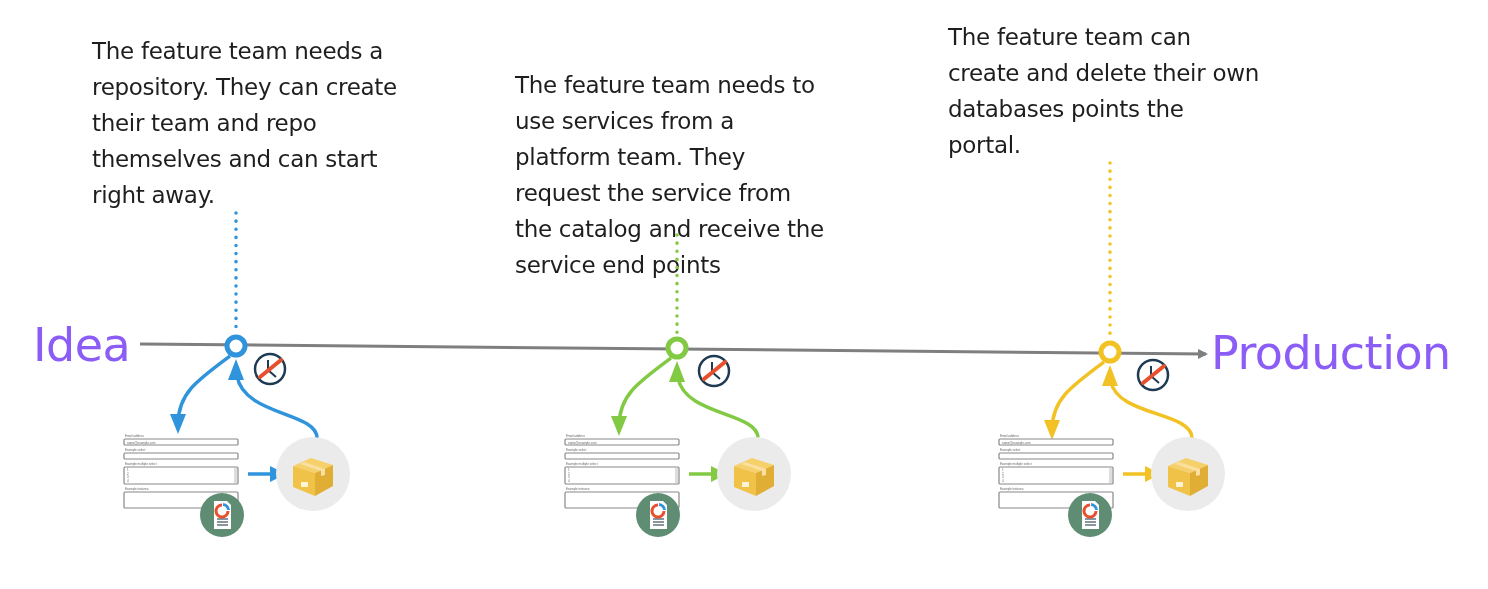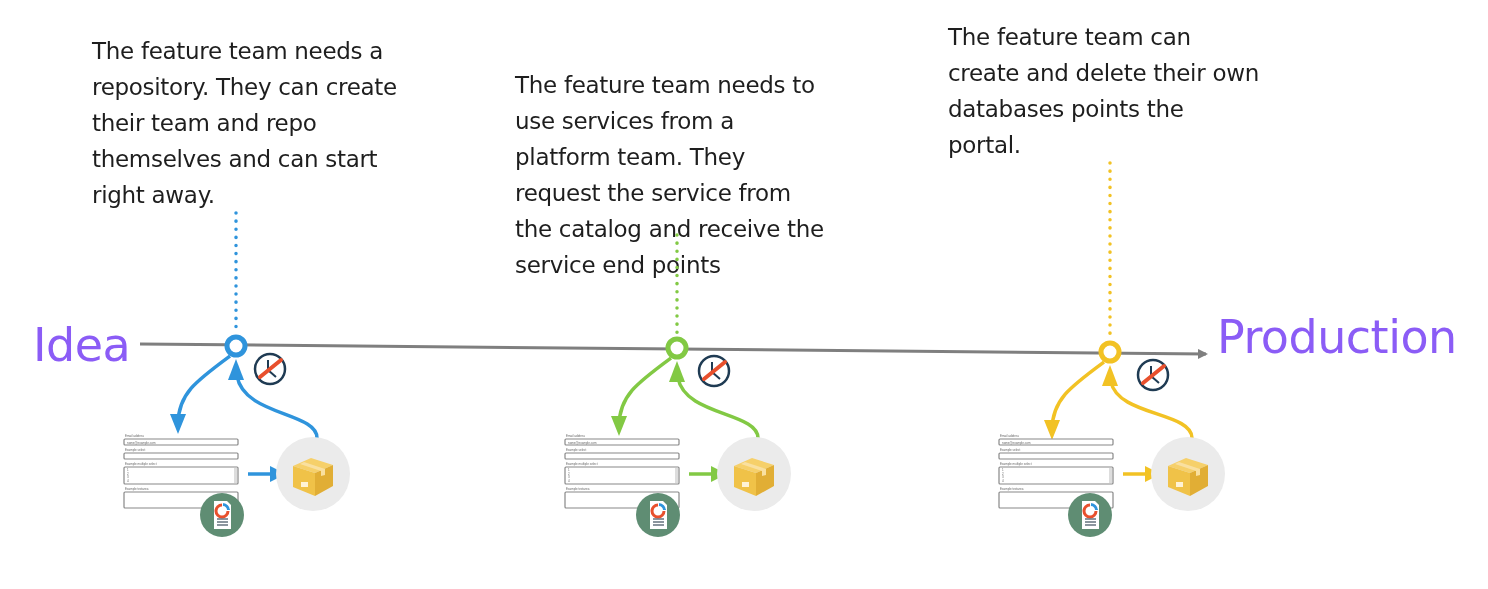--- a/index.html
+++ b/index.html
@@ -22,21 +22,21 @@
 platform team. They
 request the service from
 the catalog and receive the
 service end points</div>
 <div class="desc" style="left:948px; top:19px;">The feature team can
 create and delete their own
 databases points the
 portal.</div>
 
 <div class="endlabel" style="left:33px; top:322px;">Idea</div>
-<div class="endlabel" style="left:1211px; top:314px;margin-left:6px;">Production</div>
+<div class="endlabel" style="left:1211px; top:330px;">Production</div>
 
 <svg id="canvas" viewBox="0 0 1488 589" xmlns="http://www.w3.org/2000/svg">
   <defs>
     <marker id="axis-head" markerWidth="10" markerHeight="10" refX="8" refY="5" orient="auto" markerUnits="userSpaceOnUse">
       <path d="M0,0 L10,5 L0,10 Z" fill="#7f7f7f"></path>
     </marker>
   <marker id="head-blue" markerWidth="14" markerHeight="16" refX="7" refY="14" orient="auto-start-reverse" markerUnits="userSpaceOnUse" viewBox="0 0 14 16">
         <path d="M0,0 L7,16 L14,0 Z" fill="#2f94dc" transform="rotate(0)"></path>
       </marker>
       <marker id="head-green" markerWidth="14" markerHeight="16" refX="7" refY="14" orient="auto-start-reverse" markerUnits="userSpaceOnUse" viewBox="0 0 14 16">

